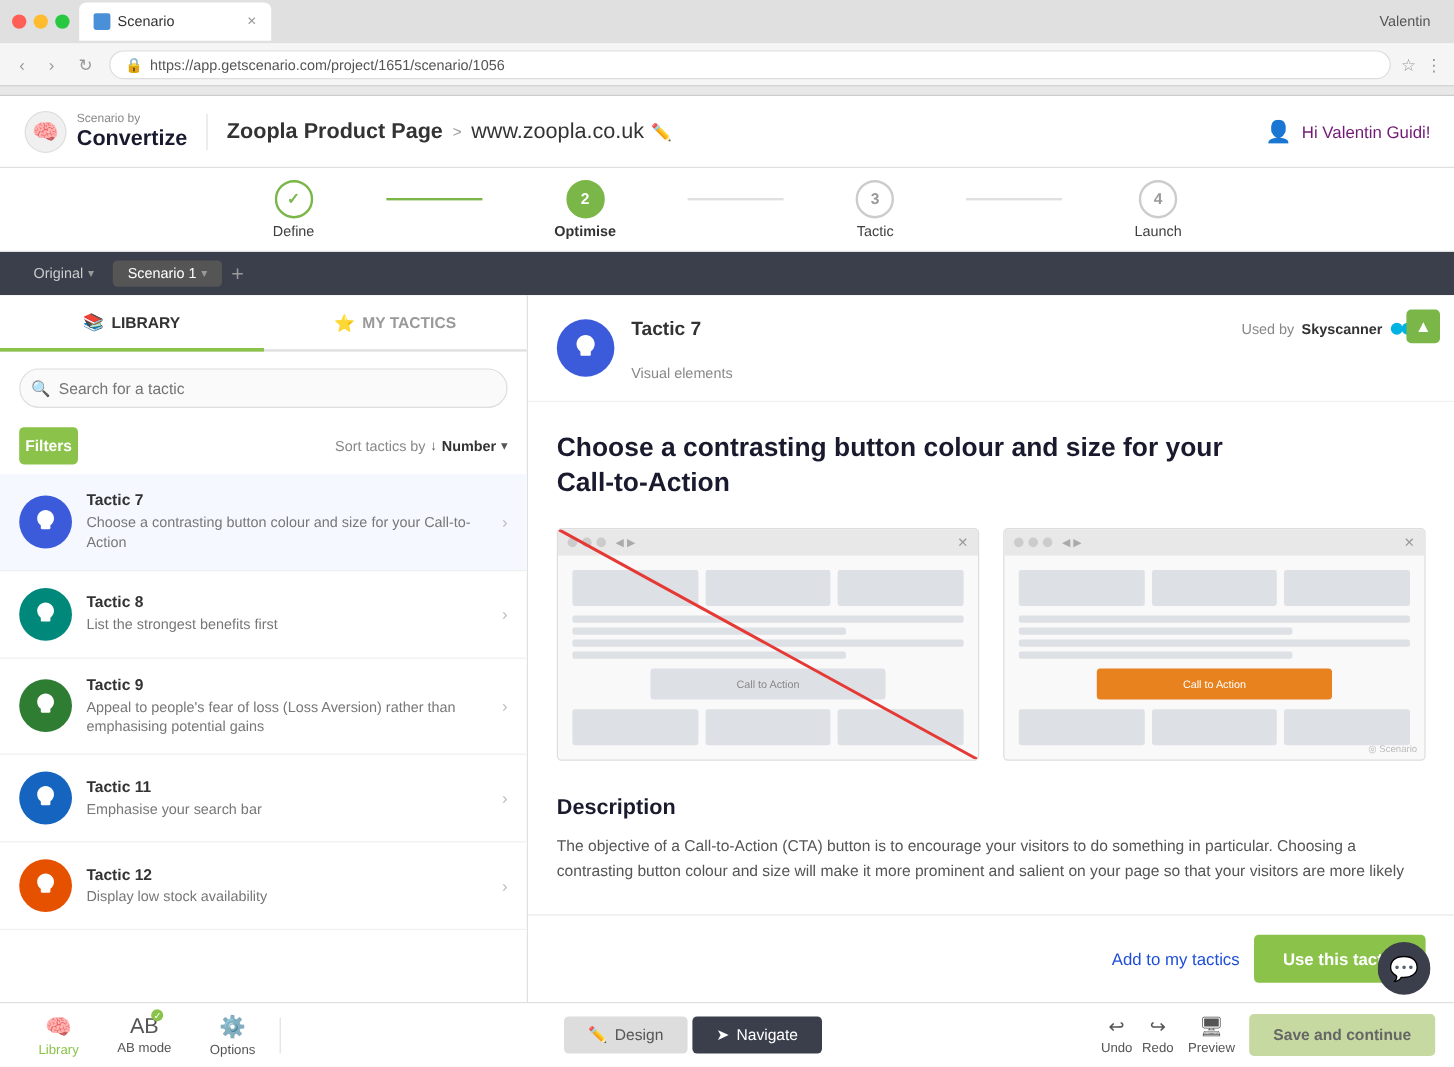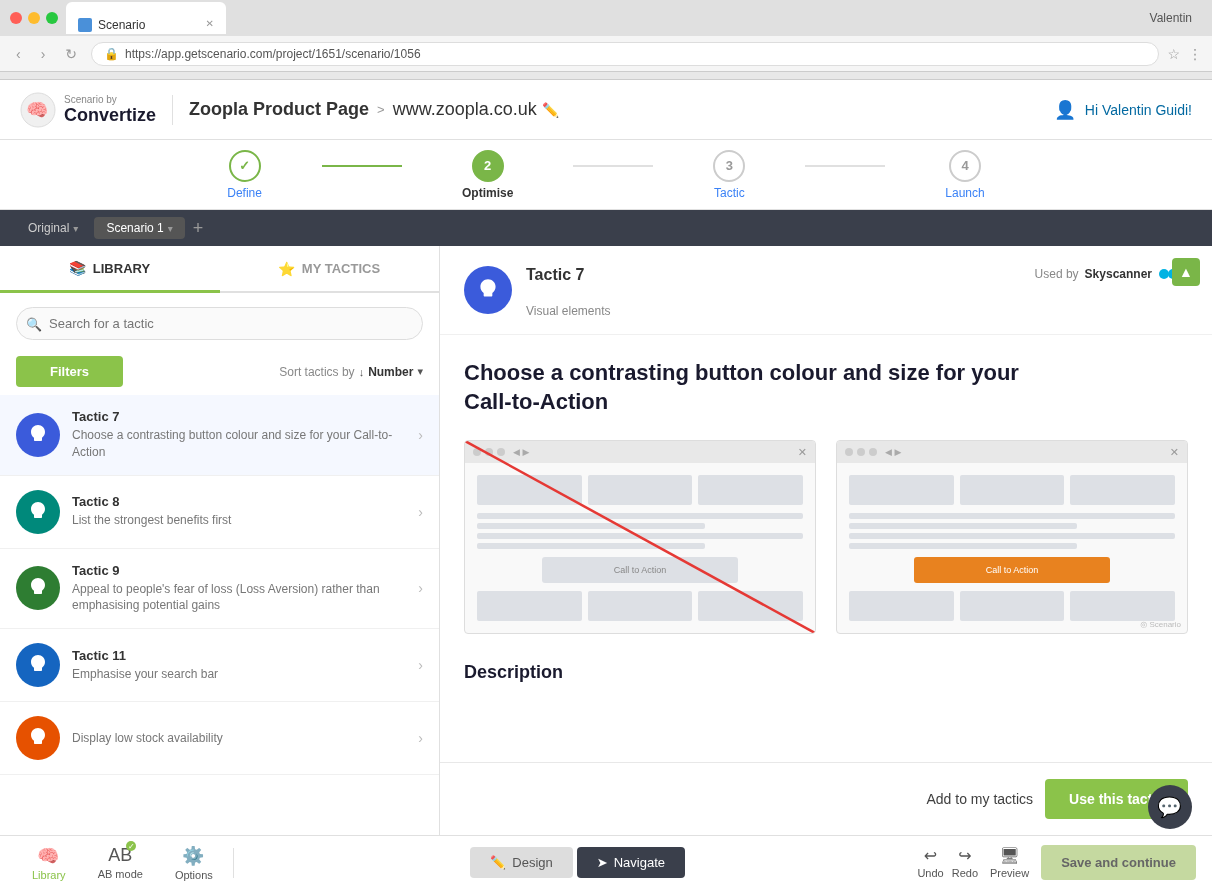--- a/index.html
+++ b/index.html
@@ -6,21 +6,21 @@
     body { font-family: -apple-system, BlinkMacSystemFont, 'Segoe UI', sans-serif; font-size: 13px; background: #f0f0f0; width: 1212px; height: 889px; overflow: hidden; }
 
     
     .browser-chrome { background: #e8e8e8; height: 80px; border-bottom: 1px solid #ccc; }
     .browser-title-bar { background: #e0e0e0; height: 36px; display: flex; align-items: center; padding: 0 10px; gap: 8px; }
     .browser-dots { display: flex; gap: 6px; }
     .dot { width: 12px; height: 12px; border-radius: 50%; }
     .dot-red { background: #ff5f57; }
     .dot-yellow { background: #febc2e; }
     .dot-green { background: #28c840; }
-    .browser-tab { background: white; border-radius: 6px 6px 0 0; padding: 16px 12px; height: 28px; display: flex; gap: 6px; font-size: 12px; color: #333; min-width: 160px; }
+    .browser-tab { background: white; border-radius: 6px 6px 0 0; padding: 16px 12px; height: 28px; display: flex; align-items: center; gap: 6px; font-size: 12px; color: #333; min-width: 160px; }
     .browser-tab-icon { width: 14px; height: 14px; background: #4a90d9; border-radius: 2px; }
     .browser-tab-close { margin-left: auto; color: #999; font-size: 10px; cursor: pointer; }
     .browser-address-bar { background: #f5f5f5; height: 36px; display: flex; align-items: center; padding: 0 10px; gap: 8px; border-bottom: 1px solid #ccc; }
     .nav-btn { background: none; border: none; color: #999; font-size: 14px; cursor: pointer; padding: 2px 6px; }
     .address-input { flex: 1; background: white; border: 1px solid #ddd; border-radius: 12px; padding: 4px 12px; font-size: 12px; color: #333; height: 24px; display: flex; align-items: center; gap: 6px; }
     .address-input span { color: #555; font-size: 12px; }
     .lock-icon { color: #888; font-size: 11px; }
     .star-btn { background: none; border: none; color: #999; font-size: 14px; }
     .menu-btn { background: none; border: none; color: #999; font-size: 14px; }
     .user-name { font-size: 12px; color: #555; margin-left: auto; padding-right: 10px; }
@@ -29,29 +29,29 @@
     .app-header { background: white; height: 60px; display: flex; align-items: center; padding: 0 20px; border-bottom: 1px solid #e0e0e0; }
     .logo-area { display: flex; align-items: center; gap: 8px; }
     .logo-icon { width: 36px; height: 36px; }
     .header-divider { width: 1px; height: 30px; background: #e0e0e0; margin: 0 16px; }
     .project-title { font-size: 18px; font-weight: 600; color: #333; }
     .header-arrow { color: #999; margin: 0 8px; }
     .site-url { font-size: 18px; color: #333; }
     .edit-icon { color: #888; font-size: 14px; margin-left: 6px; cursor: pointer; }
     .header-right { margin-left: auto; display: flex; align-items: center; gap: 8px; }
     .user-icon { color: #333; font-size: 18px; }
-    .hi-text { font-size: 14px; color: #0369a1; }
+    .hi-text { font-size: 14px; color: #701a75; }
 
     
     .steps-bar { background: white; height: 70px; display: flex; align-items: center; justify-content: center; gap: 60px; border-bottom: 1px solid #e0e0e0; }
     .step { display: flex; flex-direction: column; align-items: center; gap: 4px; }
     .step-circle { width: 32px; height: 32px; border-radius: 50%; display: flex; align-items: center; justify-content: center; font-size: 13px; font-weight: 600; border: 2px solid #ccc; color: #999; }
     .step-circle.active { background: #7ab648; border-color: #7ab648; color: white; }
     .step-circle.done { background: white; border-color: #7ab648; color: #7ab648; }
-    .step-label { font-size: 12px; color: #3b82f6; }
+    .step-label { font-size: 12px; color: #404040; }
     .step-label.active { color: #333; font-weight: 600; }
     .step-line { width: 80px; height: 2px; background: #e0e0e0; margin-bottom: 18px; }
     .step-line.done { background: #7ab648; }
 
     
     .scenario-tabs { background: #3a3f4b; height: 36px; display: flex; align-items: center; padding: 0 16px; gap: 4px; }
     .scenario-tab { padding: 4px 12px; border-radius: 4px; font-size: 12px; color: #ccc; cursor: pointer; display: flex; align-items: center; gap: 4px; }
     .scenario-tab.active { background: #555; color: white; }
     .scenario-tab-chevron { font-size: 10px; color: #999; }
     .add-tab { background: none; border: none; color: #999; font-size: 18px; cursor: pointer; margin-left: 4px; }
@@ -63,21 +63,21 @@
     .sidebar { width: 440px; background: white; border-right: 1px solid #e0e0e0; display: flex; flex-direction: column; overflow: hidden; }
     .sidebar-tabs { display: flex; border-bottom: 2px solid #e0e0e0; }
     .sidebar-tab { flex: 1; padding: 14px 0; text-align: center; font-size: 13px; font-weight: 600; color: #999; cursor: pointer; display: flex; align-items: center; justify-content: center; gap: 6px; }
     .sidebar-tab.active { color: #333; border-bottom: 3px solid #8bc34a; margin-bottom: -2px; }
     .sidebar-tab-icon { font-size: 14px; }
     .search-area { padding: 14px 16px 8px; }
     .search-input-wrapper { position: relative; }
     .search-input { width: 100%; padding: 8px 12px 8px 32px; border: 1px solid #ddd; border-radius: 20px; font-size: 13px; color: #999; background: #fafafa; }
     .search-icon-inside { position: absolute; left: 10px; top: 50%; transform: translateY(-50%); color: #bbb; font-size: 13px; }
     .filters-row { display: flex; align-items: center; justify-content: space-between; padding: 8px 16px 8px; }
-    .filters-btn { background: #8bc34a; color: white; border: none; border-radius: 4px; padding: 8px 34px; font-size: 13px; font-weight: 600; cursor: pointer; }
+    .filters-btn { background: #8bc34a; color: white; border: none; border-radius: 4px; padding: 8px 5px; font-size: 13px; font-weight: 600; cursor: pointer; }
     .sort-area { display: flex; align-items: center; gap: 4px; font-size: 12px; color: #555; }
     .sort-label { color: #888; }
     .sort-value { font-weight: 600; color: #333; cursor: pointer; text-align: right; }
     .sort-chevron { color: #555; font-size: 11px; }
 
     
     .tactic-list { overflow-y: auto; flex: 1; }
     .tactic-item { display: flex; align-items: center; padding: 14px 16px; border-bottom: 1px solid #f0f0f0; cursor: pointer; gap: 12px; }
     .tactic-item.active { background: #f5f8ff; }
     .tactic-avatar { width: 44px; height: 44px; border-radius: 50%; display: flex; align-items: center; justify-content: center; flex-shrink: 0; }
@@ -117,21 +117,21 @@
     .ba-cta { height: 26px; background: #dde0e5; border-radius: 3px; display: flex; align-items: center; justify-content: center; font-size: 9px; color: #888; margin: 8px auto; width: 60%; }
     .ba-cta.orange { background: #e8821f; color: white; }
     .ba-grid2 { display: grid; grid-template-columns: 1fr 1fr 1fr; gap: 6px; margin-top: 8px; }
     .scenario-watermark { position: absolute; bottom: 4px; right: 6px; font-size: 8px; color: #bbb; }
 
     .desc-title { font-size: 18px; font-weight: 700; color: #1a1a2e; margin-bottom: 12px; }
     .desc-text { font-size: 13px; color: #555; line-height: 1.6; }
 
     
     .bottom-actions { border-top: 1px solid #e8e8e8; padding: 16px 24px; display: flex; align-items: center; justify-content: flex-end; gap: 12px; background: white; }
-    .add-tactics-btn { background: none; border: none; font-size: 14px; color: #404040; cursor: pointer; font-weight: 500; text-align: right; }
+    .add-tactics-btn { background: none; border: none; font-size: 14px; color: #1d4ed8; cursor: pointer; font-weight: 500; text-align: right; }
     .use-tactic-btn { background: #8bc34a; color: white; border: none; border-radius: 4px; padding: 12px 24px; font-size: 14px; font-weight: 600; cursor: pointer; }
 
     
     .bottom-toolbar { background: white; border-top: 1px solid #e0e0e0; height: 54px; display: flex; align-items: center; padding: 0 16px; gap: 0; }
     .toolbar-item { display: flex; flex-direction: column; align-items: center; gap: 2px; padding: 0 16px; cursor: pointer; color: #555; }
     .toolbar-item.active { color: #8bc34a; }
     .toolbar-icon { font-size: 18px; }
     .toolbar-label { font-size: 11px; }
     .toolbar-divider { width: 1px; height: 30px; background: #e0e0e0; margin: 0 4px; }
     .toolbar-center { flex: 1; display: flex; justify-content: center; gap: 4px; }
@@ -317,20 +317,21 @@
         <span class="tactic-chevron">›</span>
       </div>
 
       <div class="tactic-item">
         <div class="tactic-avatar" style="background:#e65100;">
           <svg viewBox="0 0 24 24">
               <path d="M12 2C8.1 2 5 5.1 5 9c0 2.4 1.2 4.5 3 5.7V17c0 .6.4 1 1 1h6c.6 0 1-.4 1-1v-2.3c1.8-1.3 3-3.4 3-5.7 0-3.9-3.1-7-7-7z" fill="white"></path>
             </svg>
         </div>
         <div class="tactic-info">
+          <div class="tactic-name">Tactic 12</div>
           <div class="tactic-desc">Display low stock availability</div>
         </div>
         <span class="tactic-chevron">›</span>
       </div>
     </div>
   </div>
 
   <div class="right-panel">
 
     <div style="position:relative;">
@@ -421,20 +422,21 @@
               <div class="ba-cell"></div>
               <div class="ba-cell"></div>
               <div class="ba-cell"></div>
             </div>
             <div class="scenario-watermark">◎ Scenario</div>
           </div>
         </div>
       </div>
 
       <div class="desc-title">Description</div>
+      <div class="desc-text">The objective of a Call-to-Action (CTA) button is to encourage your visitors to do something in particular. Choosing a contrasting button colour and size will make it more prominent and salient on your page so that your visitors are more likely</div>
     </div>
 
     <div class="bottom-actions">
       <button class="add-tactics-btn">Add to my tactics</button>
       <button class="use-tactic-btn">Use this tactic</button>
     </div>
   </div>
 </div>
 
 <div class="bottom-toolbar">

